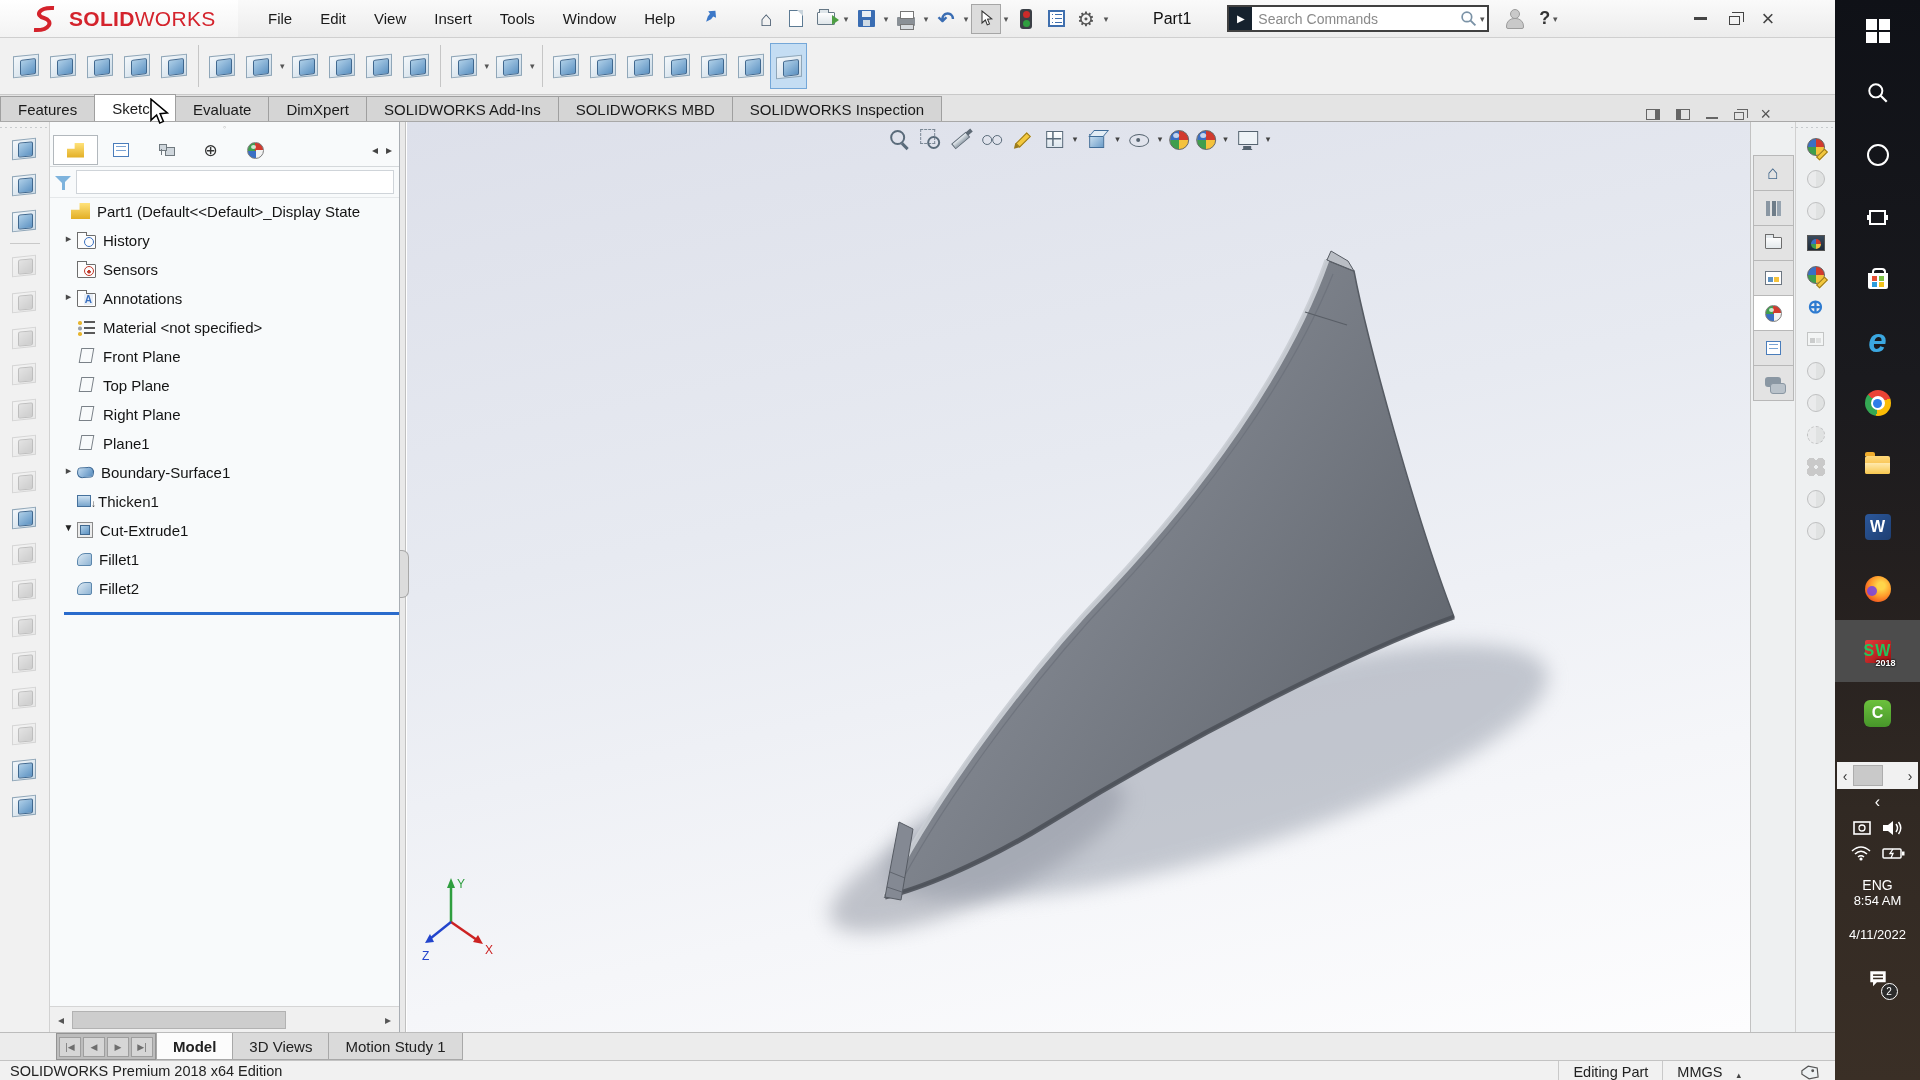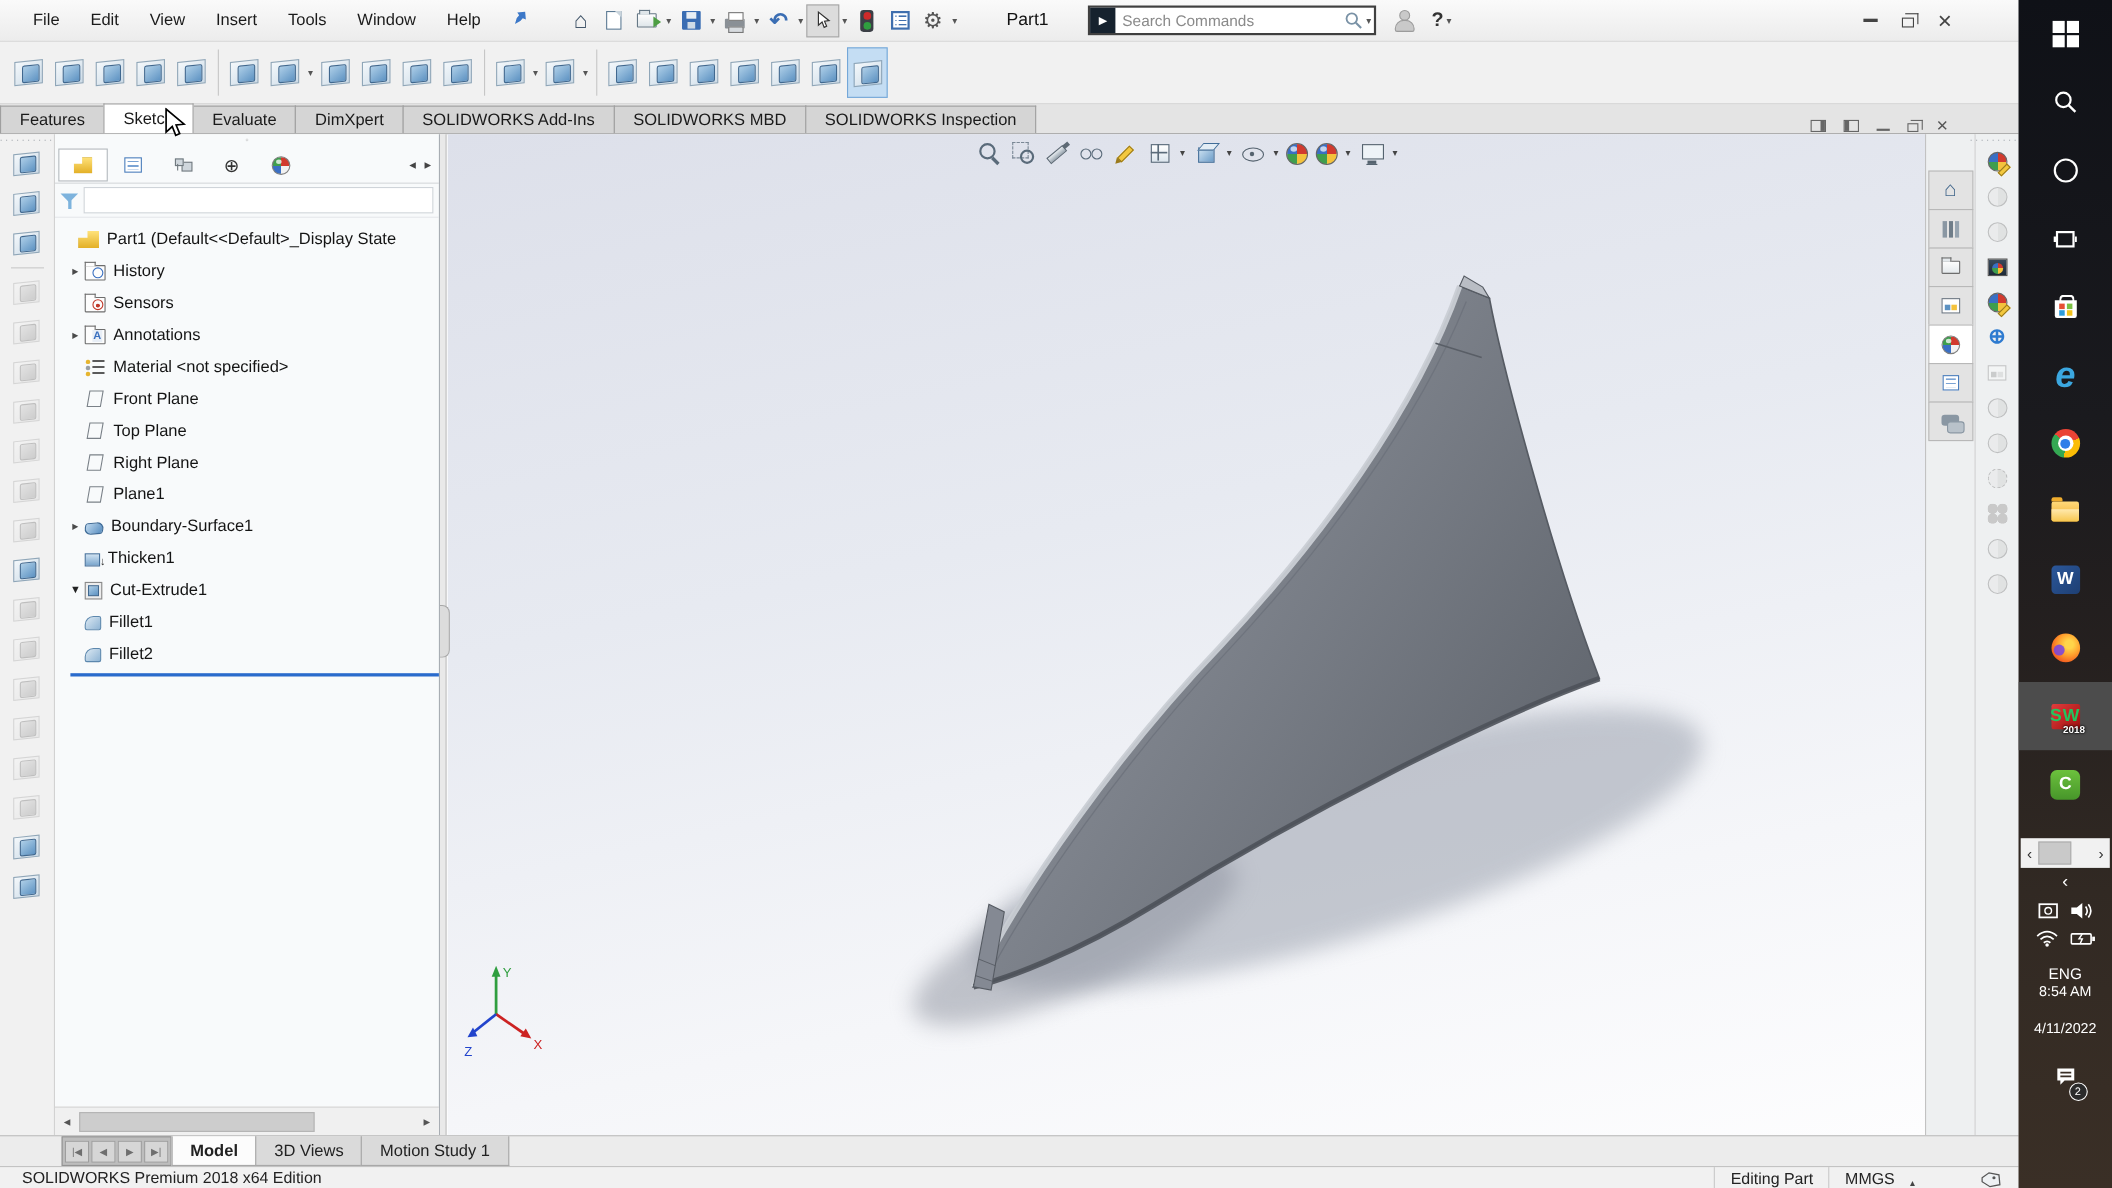--- a/index.html
+++ b/index.html
@@ -104,21 +104,21 @@
   .mi-config::after{content:"";position:absolute;left:3px;top:6px;width:1.5px;height:6px;background:#70797f}
   .mi-dimx{font-size:17px;color:#333;line-height:15px}
   .ballico{width:17px;height:17px;border-radius:50%;background:conic-gradient(#d23a2e 0 25%,#f2f2f2 25% 50%,#3a6fc4 50% 75%,#3f9e4d 75% 100%);border:1px solid #7d7d7d;position:relative}
   .ballico::after{content:"";position:absolute;left:3px;top:2px;width:5px;height:4px;border-radius:50%;background:rgba(255,255,255,.75)}
   .fm-filter{height:31px;display:flex;align-items:center;padding:2px 5px;border-bottom:1px solid #e5e8ea}
   .funnel{width:16px;height:15px;position:relative;flex:none}
   .funnel::before{content:"";position:absolute;left:0;top:1px;border-style:solid;border-width:8px 8px 0 8px;border-color:#7db3dd transparent transparent transparent}
   .funnel::after{content:"";position:absolute;left:7px;top:7px;width:2.5px;height:8px;background:#7db3dd}
   .filter-box{flex:1;height:24px;background:#fff;border:1px solid #cfd4d9;margin-left:5px}
   .tree{padding-top:5px;font-size:15px;color:#141414}
-  .tree-row{display:flex;align-items:center;height:29px;white-space:nowrap;overflow:hidden}
+  .tree-row{display:flex;height:29px;white-space:nowrap;overflow:hidden}
   .tree-row.i0{padding-left:4px}.tree-row.i1{padding-left:10px}.tree-row.i2{padding-left:34px}
   .tw{width:17px;font-size:11px;color:#4a4a4a;flex:none;text-align:center}
   .tw.exp{font-size:10px;color:#222}
   .ti{width:19px;height:17px;position:relative;flex:none;margin-right:7px}
   .tl{overflow:hidden;text-overflow:clip}
   .ti-part{background:linear-gradient(#ffe27a,#e2ae24);clip-path:polygon(0 42%,45% 42%,45% 0,100% 0,100% 100%,0 100%);filter:drop-shadow(0 0 .5px #8a6d1c);height:16px}
   .ti-fol{background:#fdfdfd;border:1.2px solid #6d6d6d;border-radius:1px;height:14px;margin-top:3px}
   .ti-fol::before{content:"";position:absolute;left:-1px;top:-4px;width:8px;height:3px;background:#fdfdfd;border:1.2px solid #6d6d6d;border-bottom:none}
   .ti-fol.h::after{content:"";position:absolute;right:1px;top:1px;width:8px;height:8px;border:1.6px solid #3a70c0;border-radius:50%}
   .ti-fol.s::after{content:"";position:absolute;right:1px;top:1px;width:8px;height:8px;border:1.6px solid #c0392b;border-radius:50%;background:radial-gradient(circle at 50% 60%,#c0392b 0 1.5px,transparent 2px)}
@@ -196,21 +196,21 @@
   .rquad{width:18px;height:18px;background:radial-gradient(circle at 25% 25%,#c9c9c9 0 4.5px,transparent 5px),radial-gradient(circle at 75% 25%,#c9c9c9 0 4.5px,transparent 5px),radial-gradient(circle at 25% 75%,#c9c9c9 0 4.5px,transparent 5px),radial-gradient(circle at 75% 75%,#c9c9c9 0 4.5px,transparent 5px)}
 
   
   .dtabs{position:absolute;left:0;top:1032px;width:1835px;height:28px;background:#ececec;border-top:1px solid #bcbcbc;display:flex;align-items:stretch}
   .dnav{display:flex;align-items:center;margin-left:56px;background:#bdbdbd;border:1px solid #939393;padding:0 1px}
   .dnav-btn{width:22px;height:20px;margin:0 1px;background:#d6d6d6;border:1px solid #9e9e9e;color:#6e6e6e;font-size:9px;display:flex;align-items:center;justify-content:center}
   .dtab{padding:0 16px;display:flex;align-items:center;font-size:15px;color:#222;background:#dadada;border:1px solid #a8a8a8;border-top:none;margin-right:-1px;white-space:nowrap}
   .dtab.active{background:#fcfcfc;font-weight:bold}
   .dfill{flex:1}
   .status{position:absolute;left:0;top:1060px;width:1835px;height:20px;background:#f1f1f1;border-top:1px solid #c3c3c3;display:flex;align-items:center;font-size:14.5px;color:#222}
-  .status-left{padding-left:20px;white-space:nowrap}
+  .status-left{padding-left:10px;white-space:nowrap}
   .status-right{margin-left:auto;display:flex;align-items:flex-end;height:100%}
   .ssep{width:1px;height:100%;background:#c9c9c9;margin:0 14px}
   .s-caret{font-size:9px;color:#444;margin-left:14px}
   .tagico{margin:0 16px 0 60px}
 
   
   .taskbar{position:absolute;left:1835px;top:0;width:85px;height:1080px;background:linear-gradient(180deg,#0f1117 0%,#1a1a1e 35%,#25201f 55%,#312923 75%,#3a2f26 100%);color:#fff;overflow:hidden}
   .tb-item{height:62px;width:85px;display:flex;align-items:center;justify-content:center;flex:none;position:relative}
   .tb-item.active{background:#4c4c4c}
   .tb-win{width:24px;height:24px;display:grid;grid-template-columns:11px 11px;grid-template-rows:11px 11px;gap:2px}
@@ -247,20 +247,26 @@
   .tray-date{font-size:13px;margin-top:19px}
   .tray-notif{position:relative;margin-top:26px}
   .notif-badge{position:absolute;right:-9px;bottom:-6px;width:17px;height:17px;border-radius:50%;background:#2b2b2b;border:1.5px solid #fff;color:#fff;font-size:10px;display:flex;align-items:center;justify-content:center}
 </style>
 </head>
 <body>
 
 <div class="screen">
 
   <div class="titlebar">
+    <div class="logo">
+      <svg width="36" height="28" viewBox="0 0 36 28">
+          <path d="M28 3 C12 2 9 11 18 13 C28 16 24 26 8 25" stroke="#d4232c" stroke-width="4" fill="none"></path>
+        </svg>
+      <span class="logo-text"><span>SOLID</span><span class="lt2">WORKS</span></span>
+    </div>
     <div class="menu">
       <span class="menu-item">File</span>
       <span class="menu-item">Edit</span>
       <span class="menu-item">View</span>
       <span class="menu-item">Insert</span>
       <span class="menu-item">Tools</span>
       <span class="menu-item">Window</span>
       <span class="menu-item">Help</span>
     </div>
     <span class="pinbtn">

